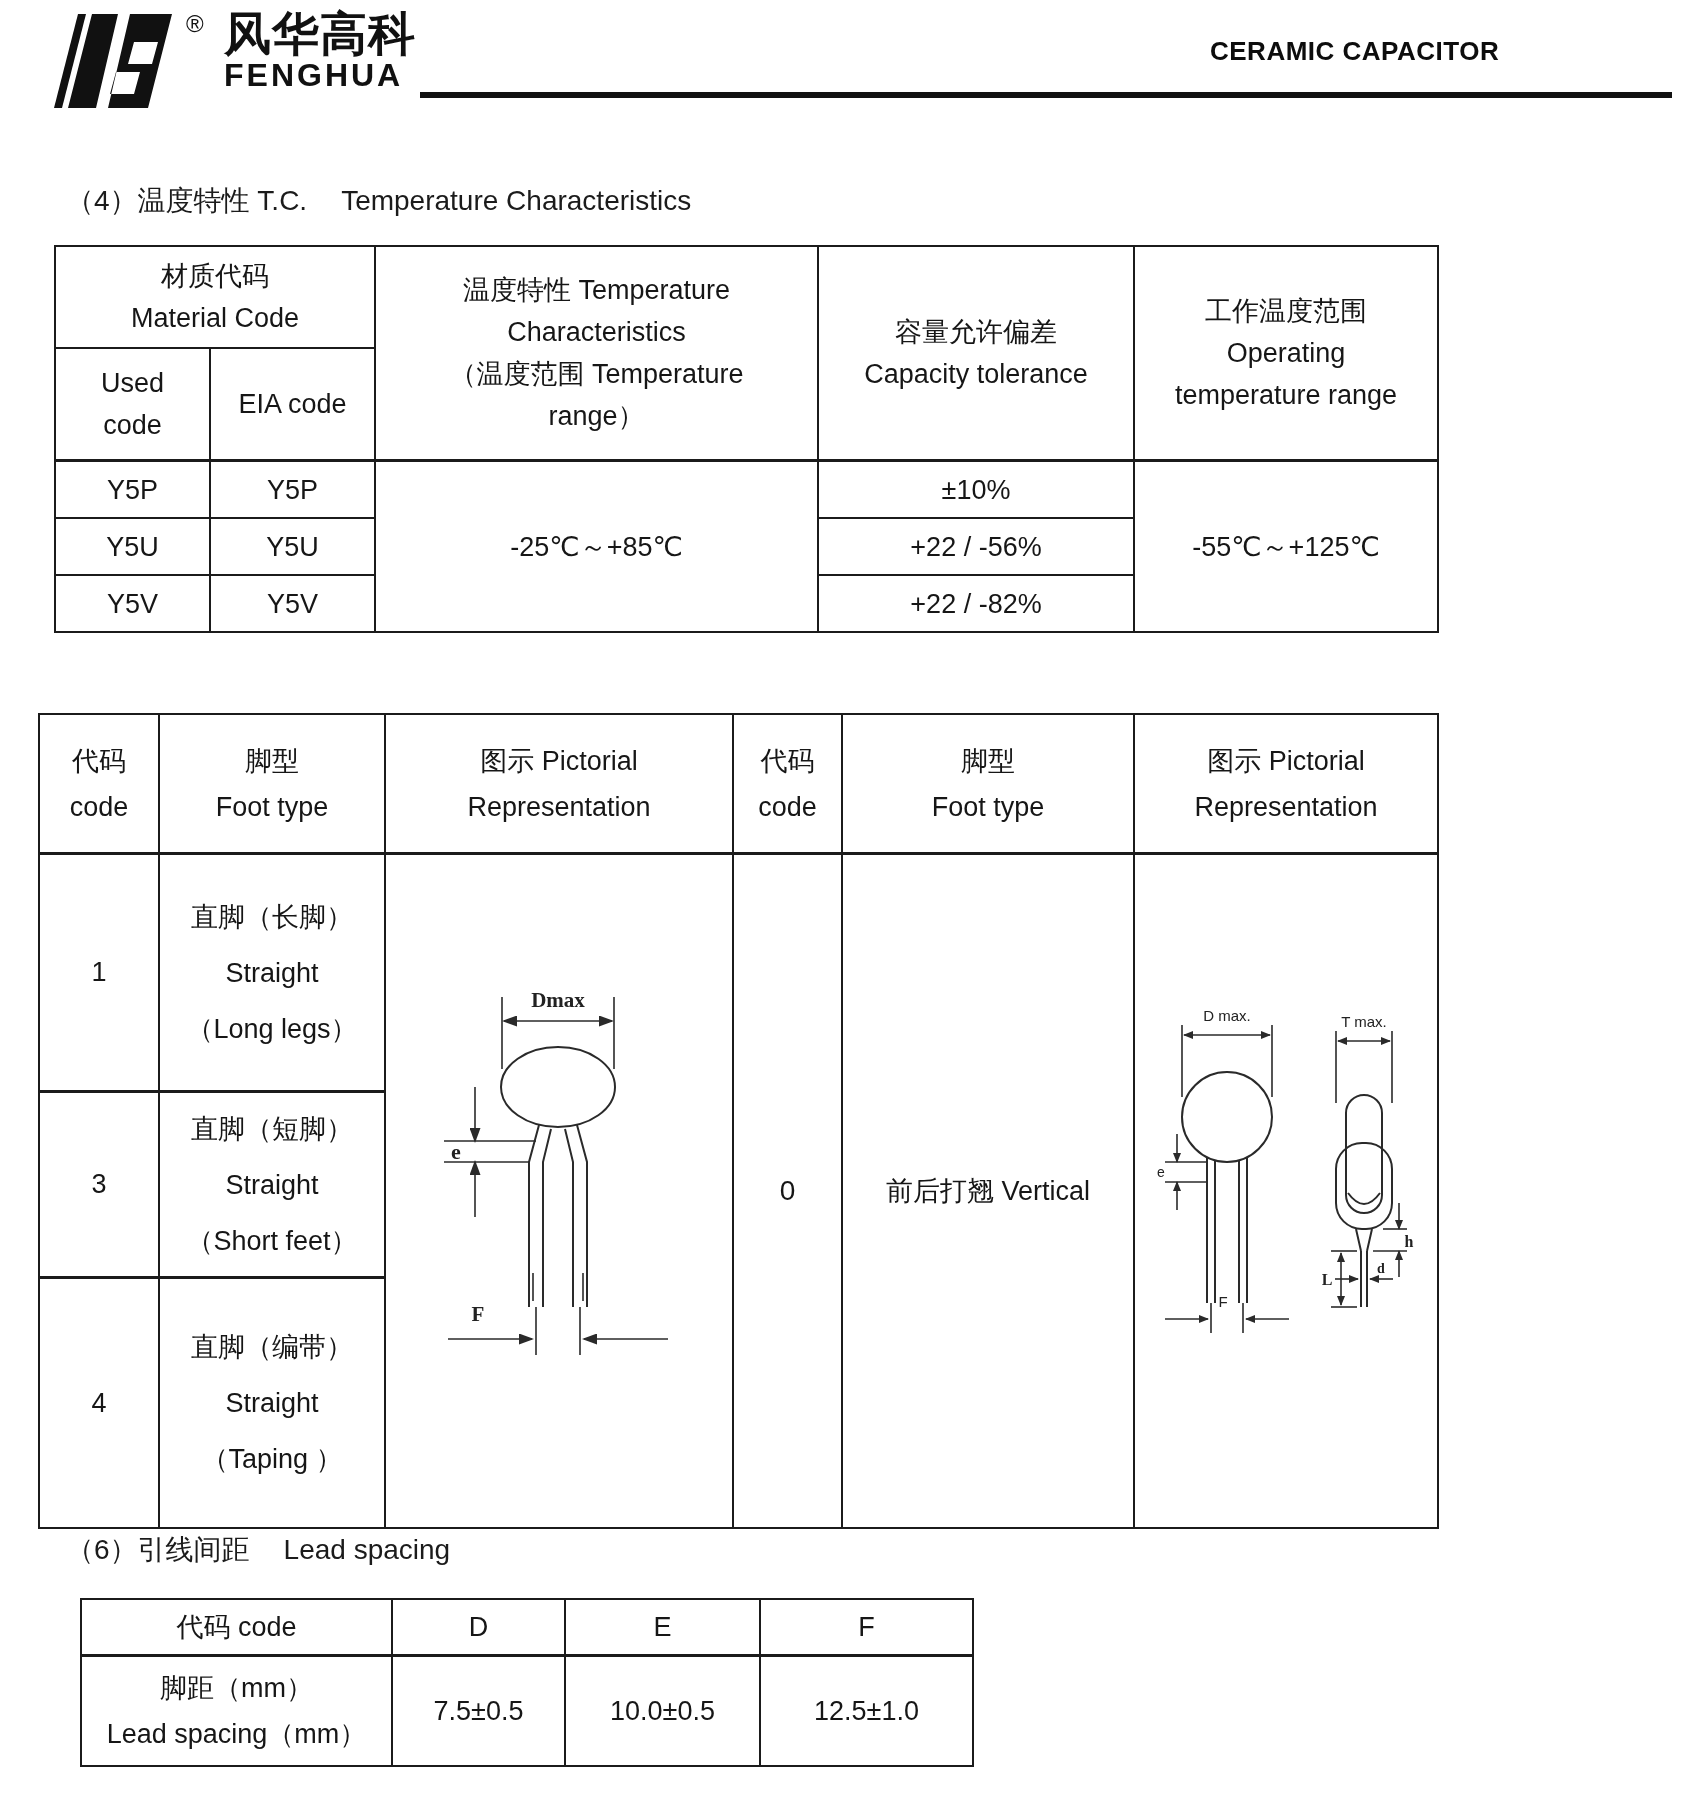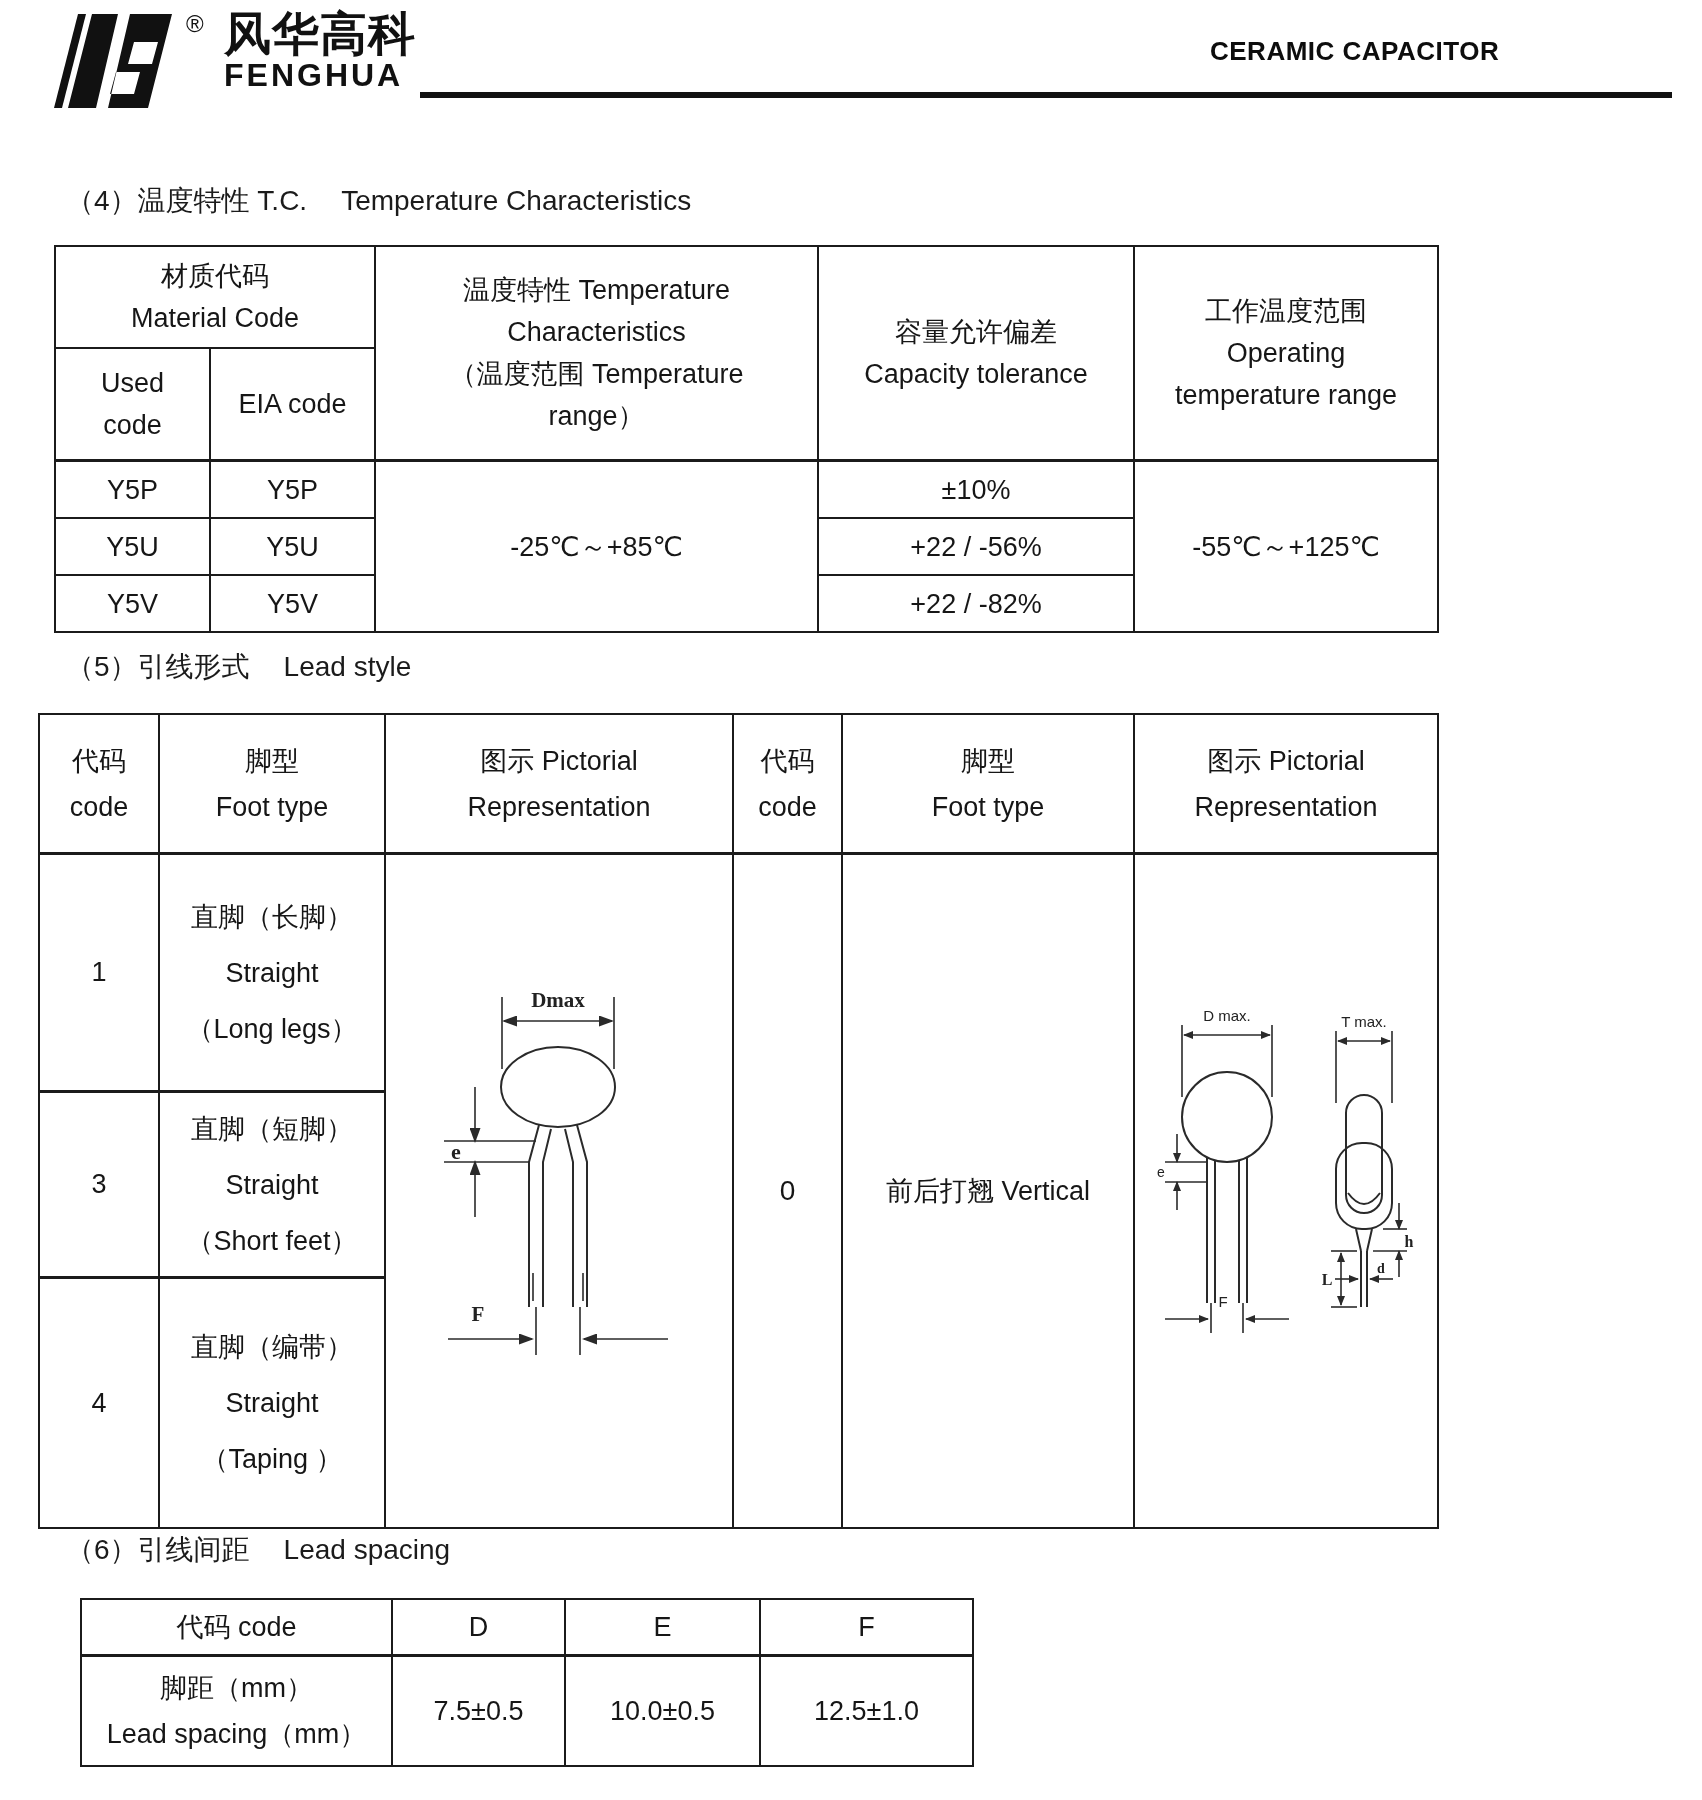--- a/index.html
+++ b/index.html
@@ -131,23 +131,20 @@
       <td>+22 / -56%</td>
     </tr>
     <tr class="dr">
       <td>Y5V</td>
       <td>Y5V</td>
       <td>+22 / -82%</td>
     </tr>
   </tbody>
     </table>
 
-  <div class="sec-title" id="sec5-title">
-    <span>（5）</span><span>引线形式</span><span class="en">Lead style</span>
-  </div>
 
   <table id="t2">
     <colgroup>
         <col style="width:120px">
         <col style="width:226px">
         <col style="width:348px">
         <col style="width:109px">
         <col style="width:292px">
         <col style="width:304px">
       </colgroup>

